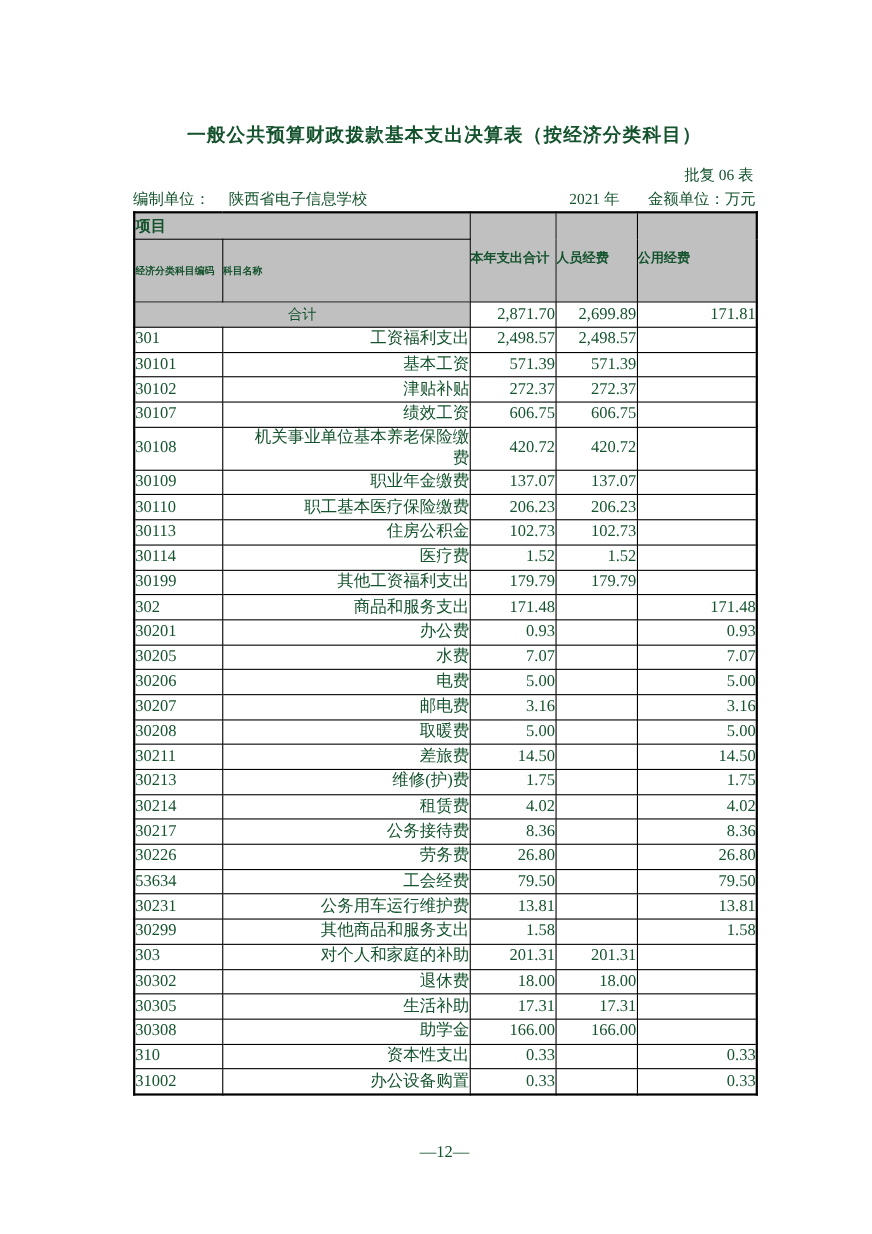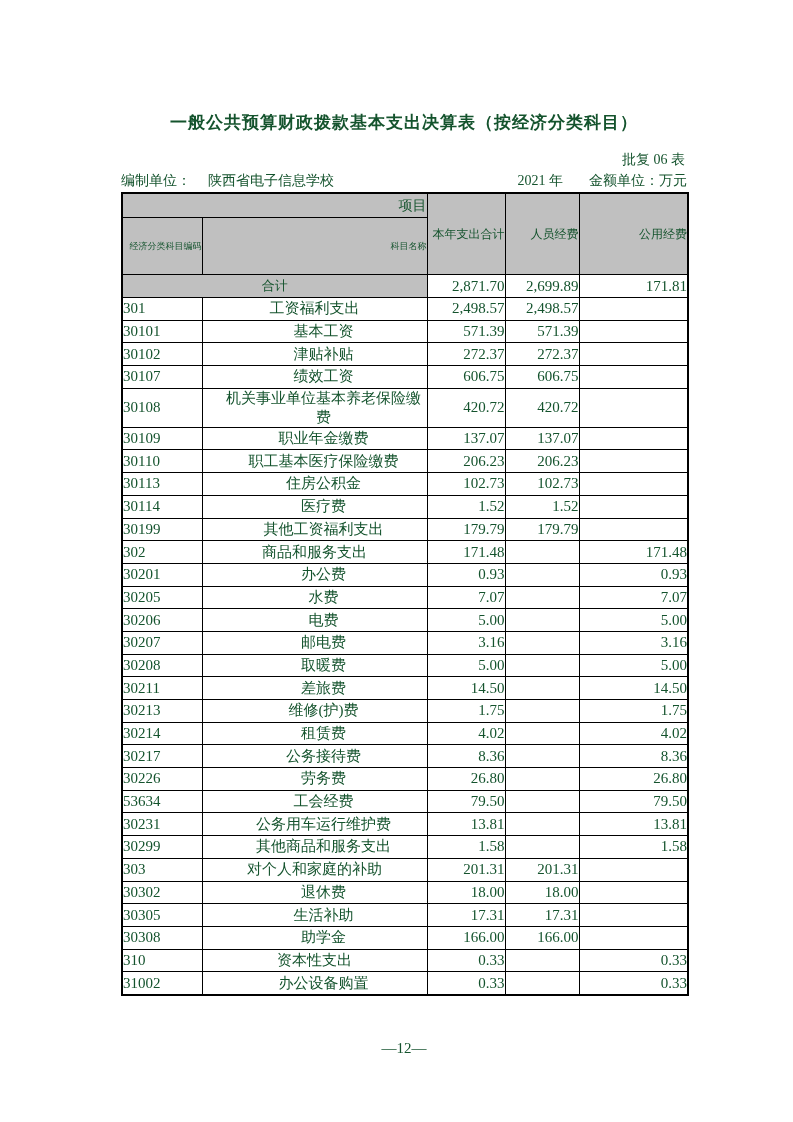--- a/index.html
+++ b/index.html
@@ -60,35 +60,35 @@
   }
   table.report th, table.report td {
     border: 1px solid #000000;
     overflow: hidden;
     vertical-align: middle;
     padding: 0;
   }
   thead tr.top-row th { height: 23px; }
   thead tr.sub-row th { height: 56px; }
   th.hdr {
-    font-weight: normal;
-    text-align: right;
+    font-weight: bold;
+    text-align: left;
   }
   th.project-hdr { font-size: 14px; }
   th.money-hdr { font-size: 12px; margin-top: 16px; }
   th.small-hdr { font-size: 9px; }
   tbody td { height: 21.7px; font-size: 15px; }
   tr.grand-row td { height: 22px; }
   td.grand-label {
     text-align: center;
     font-size: 13px;
   }
   td.code { text-align: left; padding-left: 5px; }
   td.name {
-    text-align: center;
+    text-align: right;
     padding-left: 8px;
     line-height: 19px;
     padding-top: 1px;
     padding-bottom: 1px;
   }
   td.name.lvl2 { padding-left: 18px; }
   td.num { text-align: right; padding-right: 7px; }
   .note {
     position: absolute;
     top: 969px;

